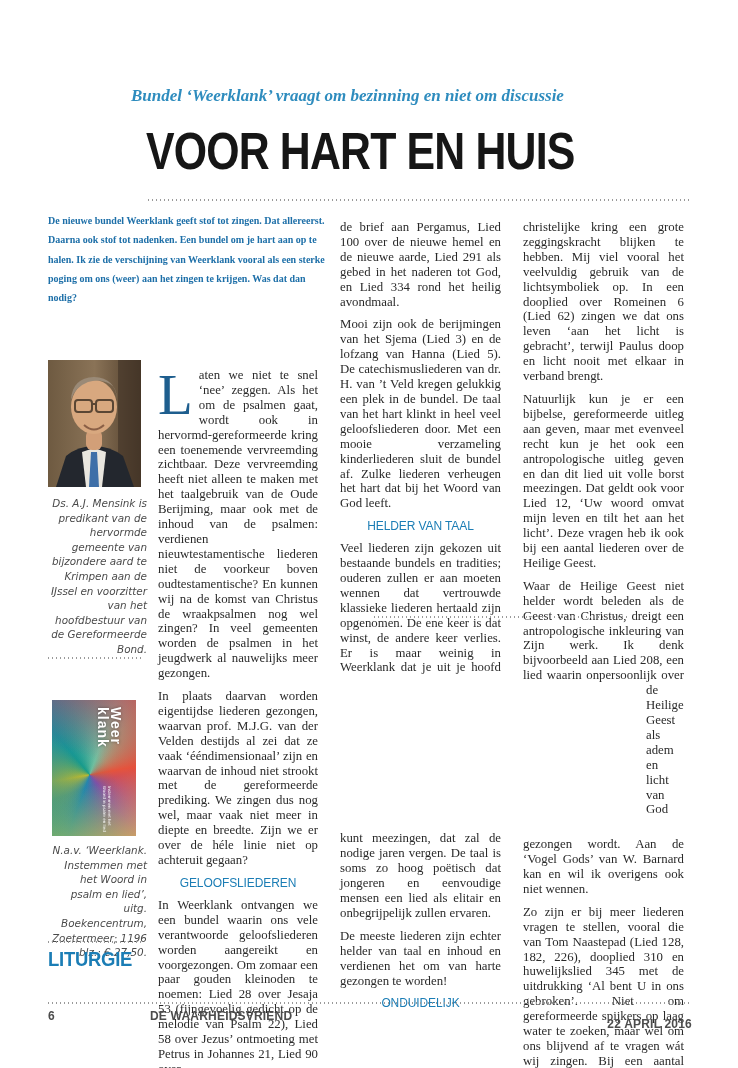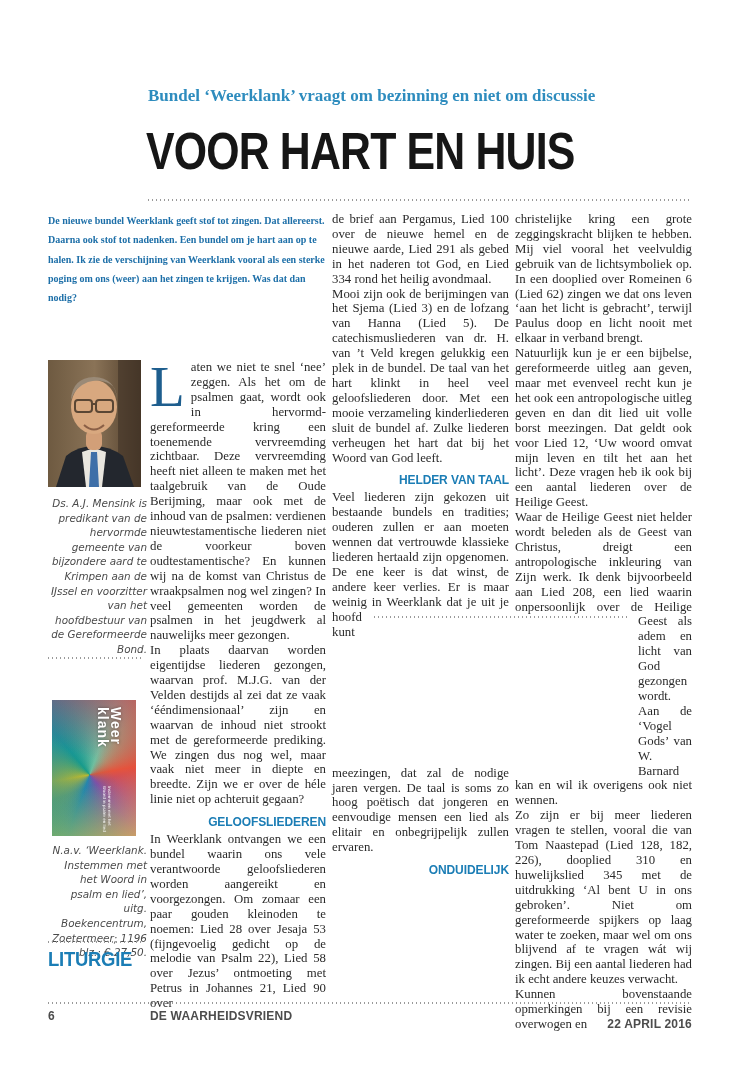--- a/index.html
+++ b/index.html
@@ -1,37 +1,37 @@
 <!DOCTYPE html>
 <html style="--accent: #1b7db5; --accent_light: #2e8cbe; --accent_dark: #1d6fa8;"><head>
 <meta charset="utf-8">
 <style>
   * { margin:0; padding:0; box-sizing:border-box; }
   html,body { width:738px; height:1068px; }
   body { position:relative; background:#ffffff; font-family:"Liberation Serif", serif; color:#2a2a2a; overflow:hidden; }
 
   .dots { height:2px; background-image:repeating-linear-gradient(90deg,#9a9a9a 0 1.5px, transparent 1.5px 4px); }
 
-  .kicker { position:absolute; left:148px; top:86px; font-weight:bold; font-size:17px; color:var(--accent_light,#2786bb); }
+  .kicker { position:absolute; left:131px; top:86px; font-style:italic; font-weight:bold; font-size:17px; color:var(--accent_light,#2786bb); }
   .title  { position:absolute; left:146px; top:124px; font-family:"Liberation Sans",sans-serif; font-weight:700;
             font-size:51px; line-height:56px; color:#161616; letter-spacing:-1px; transform:scaleX(.84);
             transform-origin:0 0; white-space:nowrap; }
   .rule-top { position:absolute; left:148px; top:199px; width:544px; }
 
   .intro { position:absolute; left:48px; top:211px; width:279px; font-weight:bold; font-size:10px;
            line-height:19.3px; color:var(--accent_dark,#1d6fa8); }
 
   .col { position:absolute; font-size:12.8px; line-height:14.9px; text-align:justify; }
-  .col p { margin:0; }
+  .col p { margin:8px; }
   .col2 { left:150px; top:360px; width:176px; }
   .col3 { left:332px; top:212px; width:177px; }
   .col4 { left:515px; top:212px; width:177px; }
 
-  .shead { font-family:"Liberation Sans",sans-serif; font-size:12px; line-height:13px; font-weight:700;
-           color:var(--accent,#1b7db5); margin:9px 0 3px; letter-spacing:-0.1px; text-align:right; }
+  .shead { font-family:"Liberation Sans",sans-serif; font-size:12px; line-height:13px; font-weight:400;
+           color:var(--accent,#1b7db5); margin:9px 0 3px; letter-spacing:-0.1px; text-align:center; }
 
   .dropcap { float:left; font-size:57px; line-height:47px; padding:3px 6px 0 0; color:#1e5e8e; }
 
   .qsp { display:block; }
   .qsp-r { float:right; width:138px; height:152px; margin:2px 0 2px 6px; }
   .qsp-l { float:left;  width:117px; height:150px; margin:2px 6px 2px 0; }
 
   .pullquote { position:absolute; left:374px; top:616px; width:253px; }
   .pq-rule { margin-bottom:12px; }
   .pq-text { font-style:italic; font-size:21.5px; line-height:34px; color:var(--accent_light,#2e8cbe); text-align:center; }
@@ -121,20 +121,21 @@
     <p>In plaats daarvan worden eigentijdse liederen gezongen, waarvan prof. M.J.G. van der Velden destijds al zei dat ze vaak ‘ééndimensionaal’ zijn en waarvan de inhoud niet strookt met de gereformeerde prediking. We zingen dus nog wel, maar vaak niet meer in diepte en breedte. Zijn we er over de héle linie niet op achteruit gegaan?</p>
     <h3 class="shead">GELOOFSLIEDEREN</h3>
     <p>In Weerklank ontvangen we een bundel waarin ons vele verantwoorde geloofsliederen worden aangereikt en voorgezongen. Om zomaar een paar gouden kleinoden te noemen: Lied 28 over Jesaja 53 (fijngevoelig gedicht op de melodie van Psalm 22), Lied 58 over Jezus’ ontmoeting met Petrus in Johannes 21, Lied 90 over</p>
   </div>
 
   <div class="col col3">
     <p>de brief aan Pergamus, Lied 100 over de nieuwe hemel en de nieuwe aarde, Lied 291 als gebed in het naderen tot God, en Lied 334 rond het heilig avondmaal.</p>
     <p>Mooi zijn ook de berijmingen van het Sjema (Lied 3) en de lofzang van Hanna (Lied 5). De catechismusliederen van dr. H. van ’t Veld kregen gelukkig een plek in de bundel. De taal van het hart klinkt in heel veel geloofsliederen door. Met een mooie verzameling kinderliederen sluit de bundel af. Zulke liederen verheugen het hart dat bij het Woord van God leeft.</p>
     <h3 class="shead">HELDER VAN TAAL</h3>
     <p><span>Veel liederen zijn gekozen uit bestaande bundels en tradities; ouderen zullen er aan moeten wennen dat vertrouwde klassieke liederen hertaald zijn opgenomen. De ene keer is dat winst, de andere keer verlies. Er is maar weinig in Weerklank dat je uit je hoofd</span> <span class="qsp qsp-r"></span><span>kunt meezingen, dat zal de nodige jaren vergen. De taal is soms zo hoog poëtisch dat jongeren en eenvoudige mensen een lied als elitair en onbegrijpelijk zullen ervaren.</span></p>
+    <p>De meeste liederen zijn echter helder van taal en inhoud en verdienen het om van harte gezongen te worden!</p>
     <h3 class="shead">ONDUIDELIJK</h3>
   </div>
 
   <div class="col col4">
     <p>christelijke kring een grote zeggingskracht blijken te hebben. Mij viel vooral het veelvuldig gebruik van de lichtsymboliek op. In een dooplied over Romeinen 6 (Lied 62) zingen we dat ons leven ‘aan het licht is gebracht’, terwijl Paulus doop en licht nooit met elkaar in verband brengt.</p>
     <p>Natuurlijk kun je er een bijbelse, gereformeerde uitleg aan geven, maar met evenveel recht kun je het ook een antropologische uitleg geven en dan dit lied uit volle borst meezingen. Dat geldt ook voor Lied 12, ‘Uw woord omvat mijn leven en tilt het aan het licht’. Deze vragen heb ik ook bij een aantal liederen over de Heilige Geest.</p>
     <p><span>Waar de Heilige Geest niet helder wordt beleden als de Geest van Christus, dreigt een antropologische inkleuring van Zijn werk. Ik denk bijvoorbeeld aan Lied 208, een lied waarin onpersoonlijk</span> <span class="qsp qsp-l"></span><span>over de Heilige Geest als adem en licht van God gezongen wordt. Aan de ‘Vogel Gods’ van W. Barnard kan en wil ik overigens ook niet wennen.</span></p>
     <p>Zo zijn er bij meer liederen vragen te stellen, vooral die van Tom Naastepad (Lied 128, 182, 226), dooplied 310 en huwelijkslied 345 met de uitdrukking ‘Al bent U in ons gebroken’. Niet om gereformeerde spijkers op laag water te zoeken, maar wel om ons blijvend af te vragen wát wij zingen. Bij een aantal liederen had ik echt andere keuzes verwacht.</p>
     <p>Kunnen bovenstaande opmerkingen bij een revisie overwogen en</p>
   </div>

